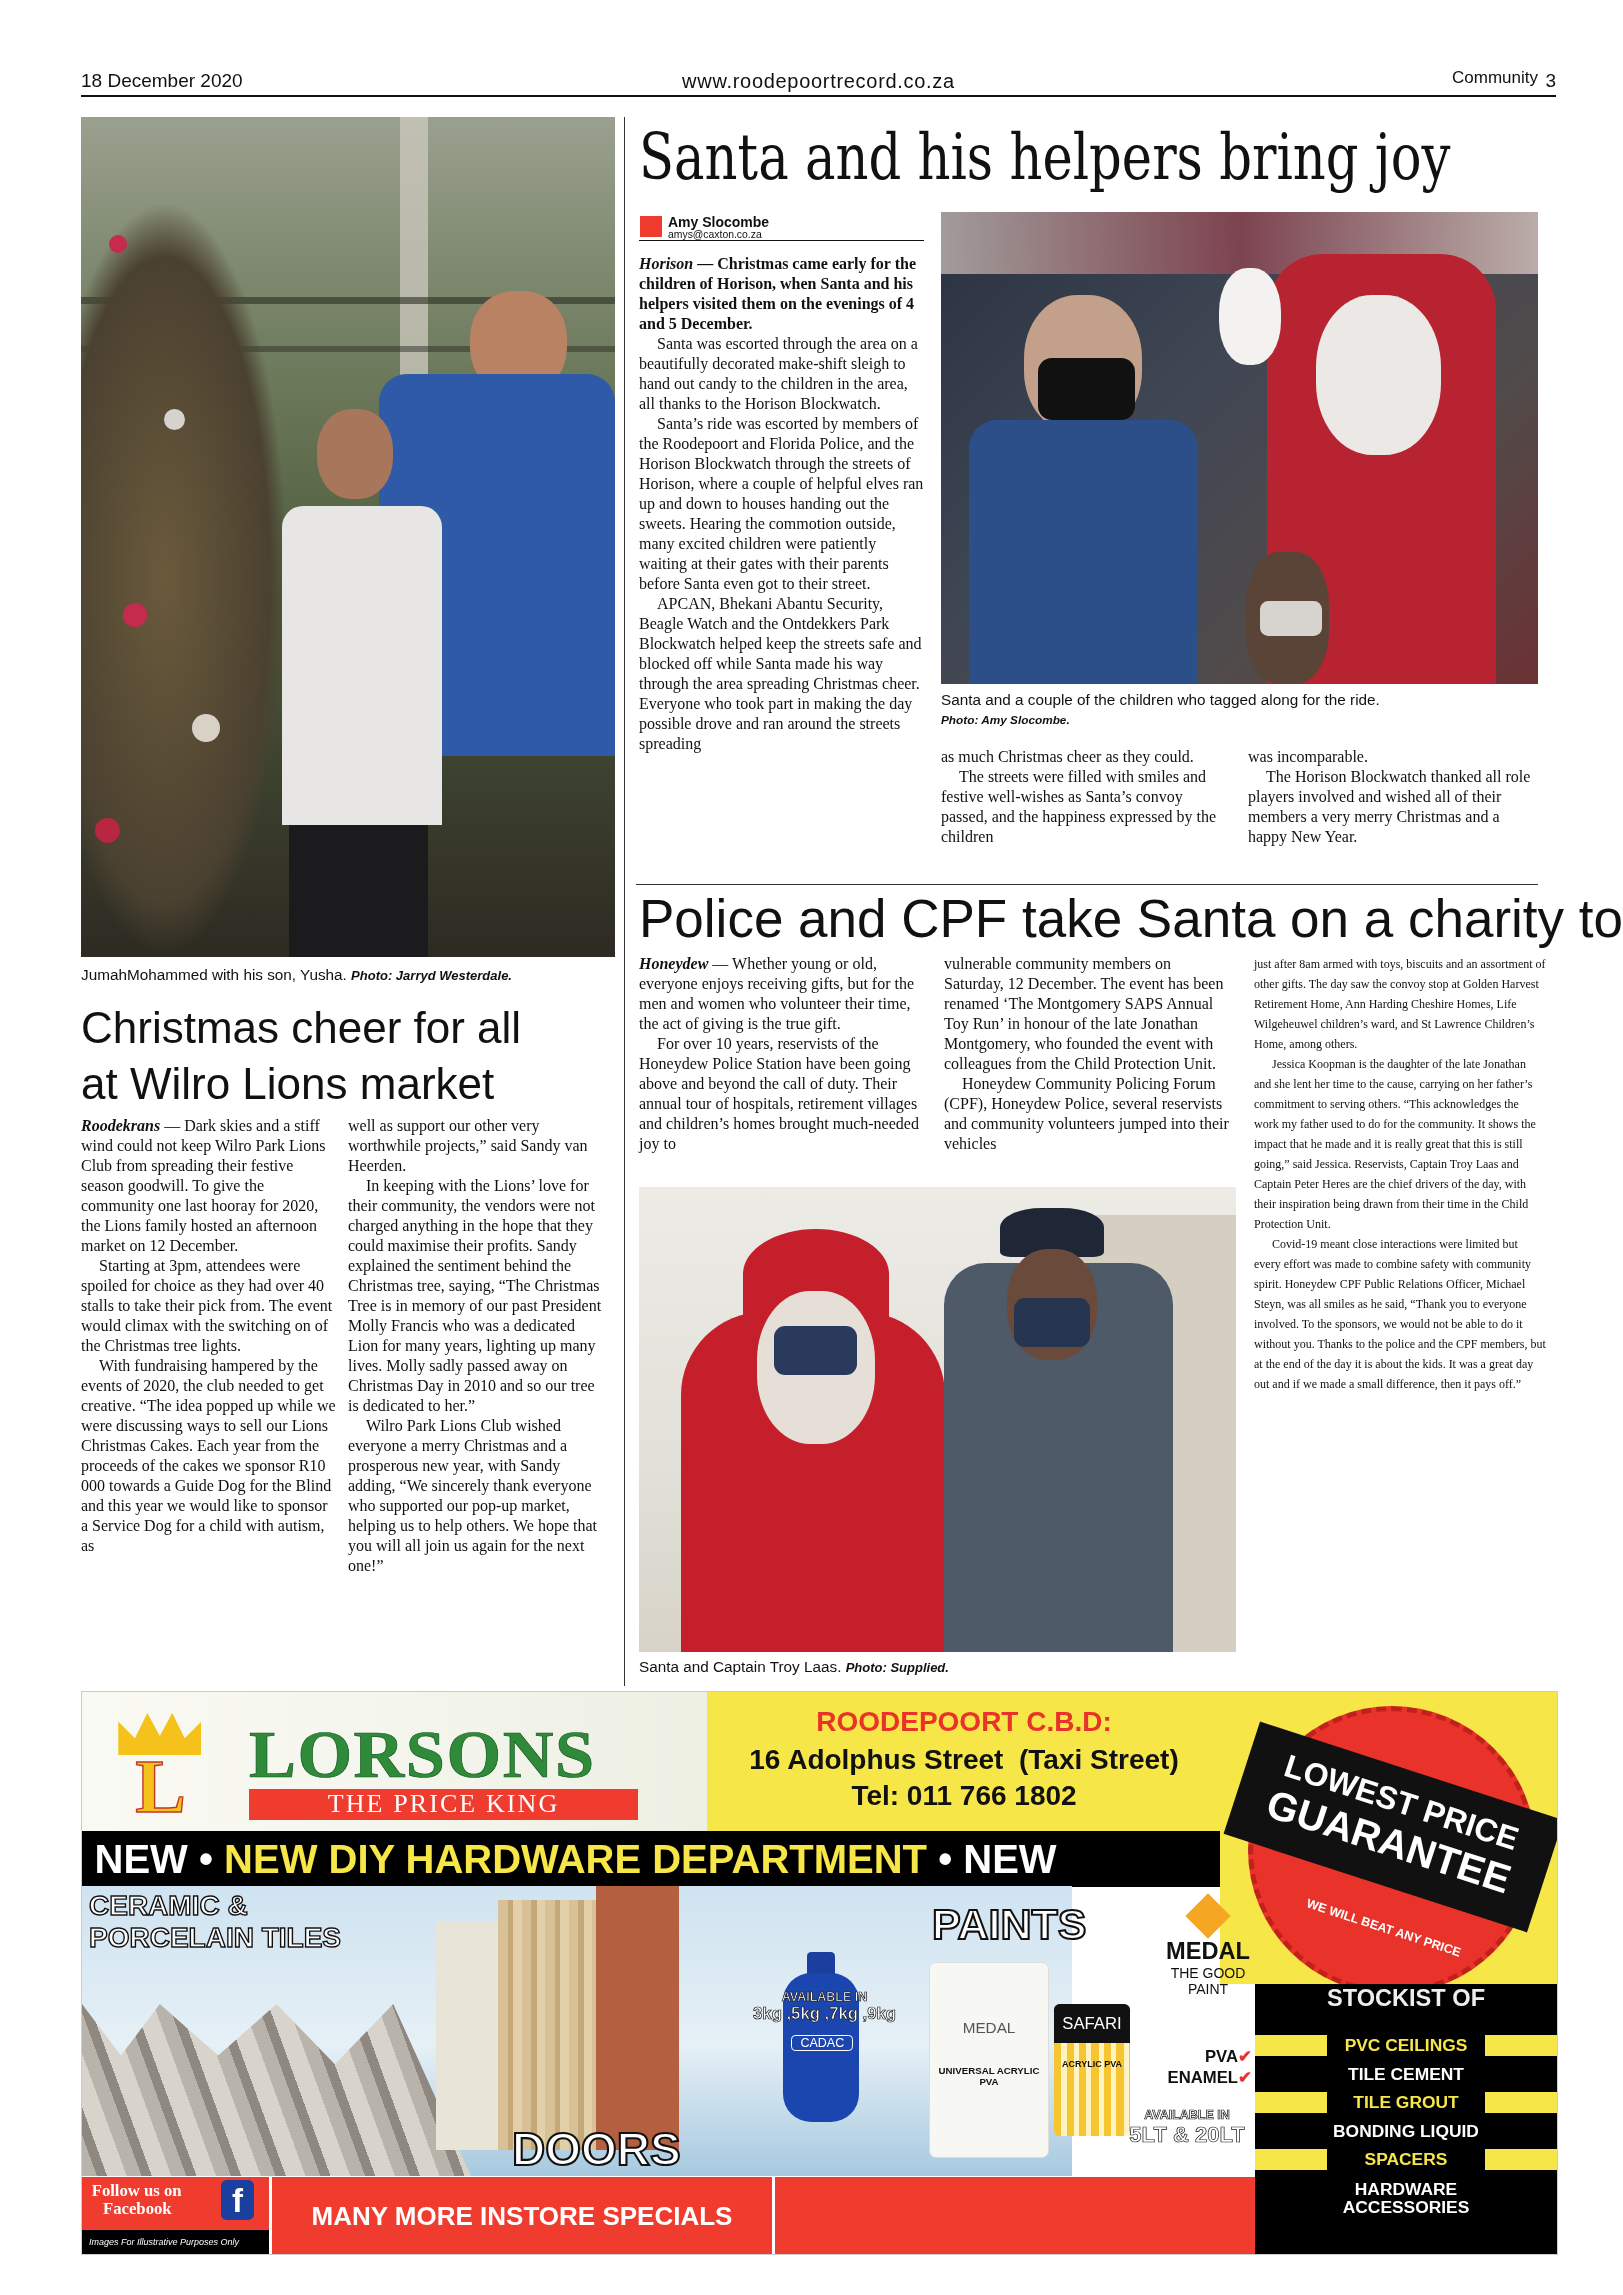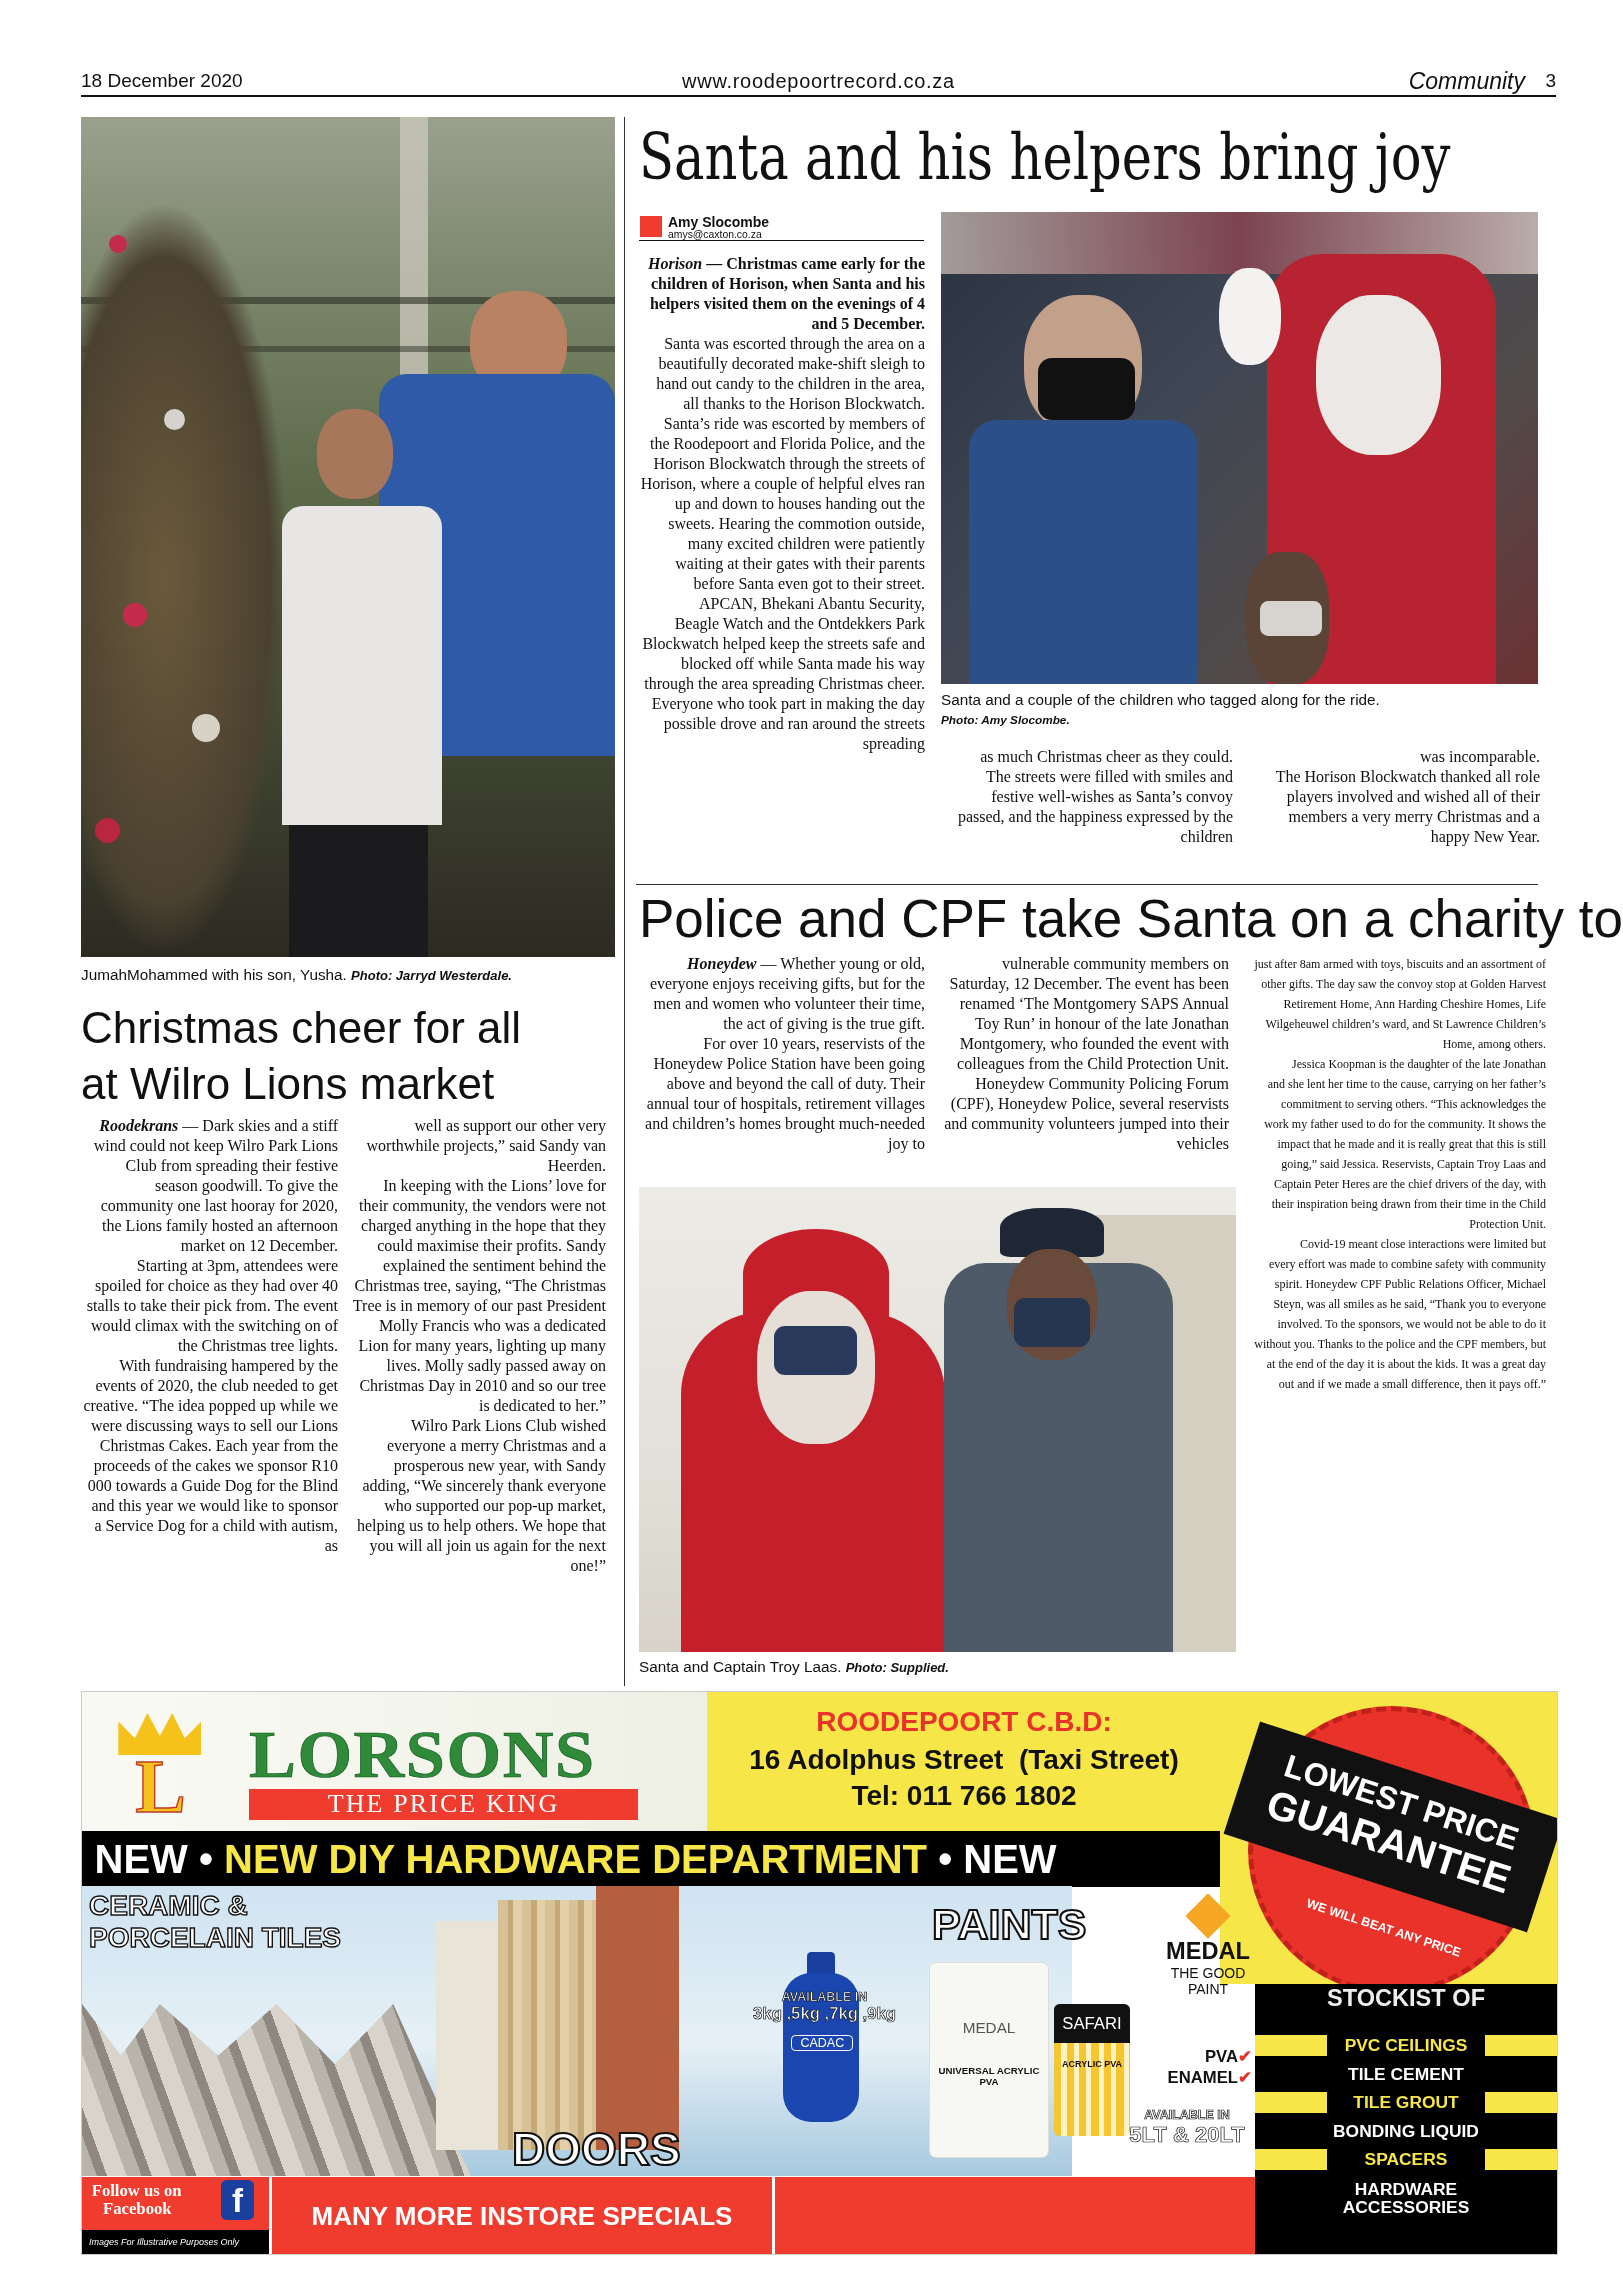--- a/index.html
+++ b/index.html
@@ -2,28 +2,28 @@
 <html style="font-size:11px"><head>
 <meta charset="utf-8">
 <style>
   html,body{margin:0;padding:0;background:#fff;}
   body{width:1624px;height:2295px;position:relative;overflow:hidden;font-family:"Liberation Serif",serif;color:#111;}
   .abs{position:absolute;}
   
   .mast{left:81px;top:67px;width:1475px;height:28px;font-family:"Liberation Sans",sans-serif;font-size:19px;}
   .mast .date{position:absolute;left:0;top:2.8px;text-align:center;}
   .mast .url{position:absolute;left:0;right:0;text-align:center;top:2.8px;font-size:20px;letter-spacing:0.7px;}
-  .mast .sec{position:absolute;right:31px;top:1.4px;font-size:23px;font-style:italic;}
+  .mast .sec{position:absolute;right:18px;top:1.4px;font-size:17px;}
   .mast .pg{position:absolute;right:0;top:2.8px;}
   .mastline{left:81px;top:95px;width:1475px;height:2.1px;background:#111;}
   .vrule{left:624px;top:117px;width:1.4px;height:1569px;background:#333;}
   .photo{position:absolute;overflow:hidden;}
   .cap{font-family:"Liberation Sans",sans-serif;font-size:15.3px;color:#111;}
   .cap b{font-style:italic;font-size:13px;}
-  .body{font-size:16.3px;line-height:20px;text-align:right;}
+  .body{font-size:16.3px;line-height:20px;text-align:left;}
   .body p{margin:0;text-indent:18px;}
   .body p.first{text-indent:0;}
   .headline-serif{font-family:"DejaVu Serif",serif;font-weight:normal;transform:scaleX(0.8);transform-origin:left top;white-space:nowrap;}
   .headline-sans{font-family:"Liberation Sans",sans-serif;}
   
   .ad{left:81px;top:1691px;width:1475px;height:562px;overflow:hidden;border:0.7px solid #ccc;}
 </style>
 </head>
 <body>
 

